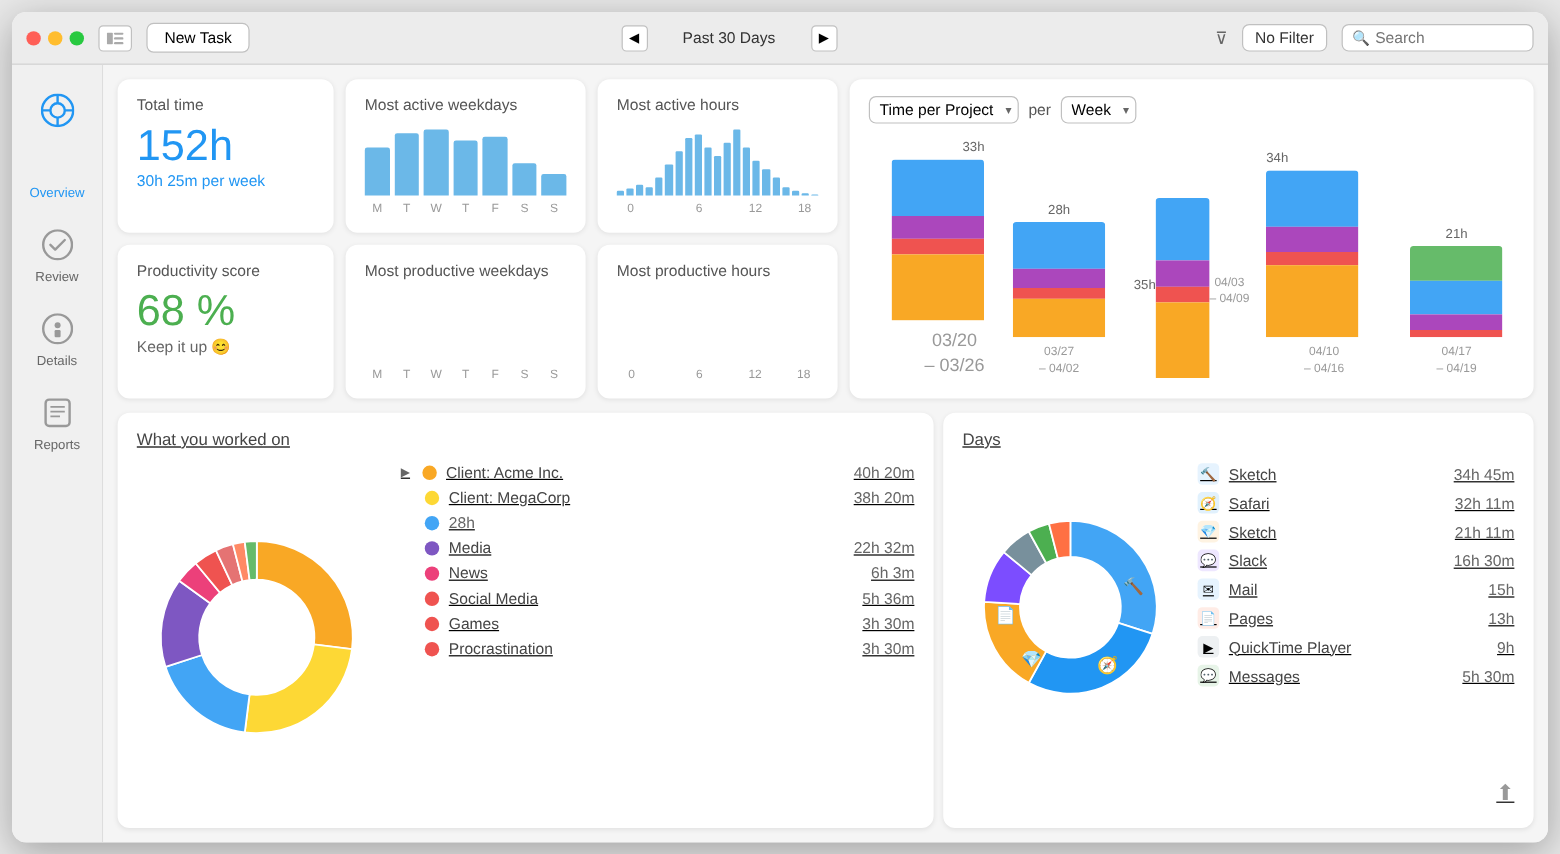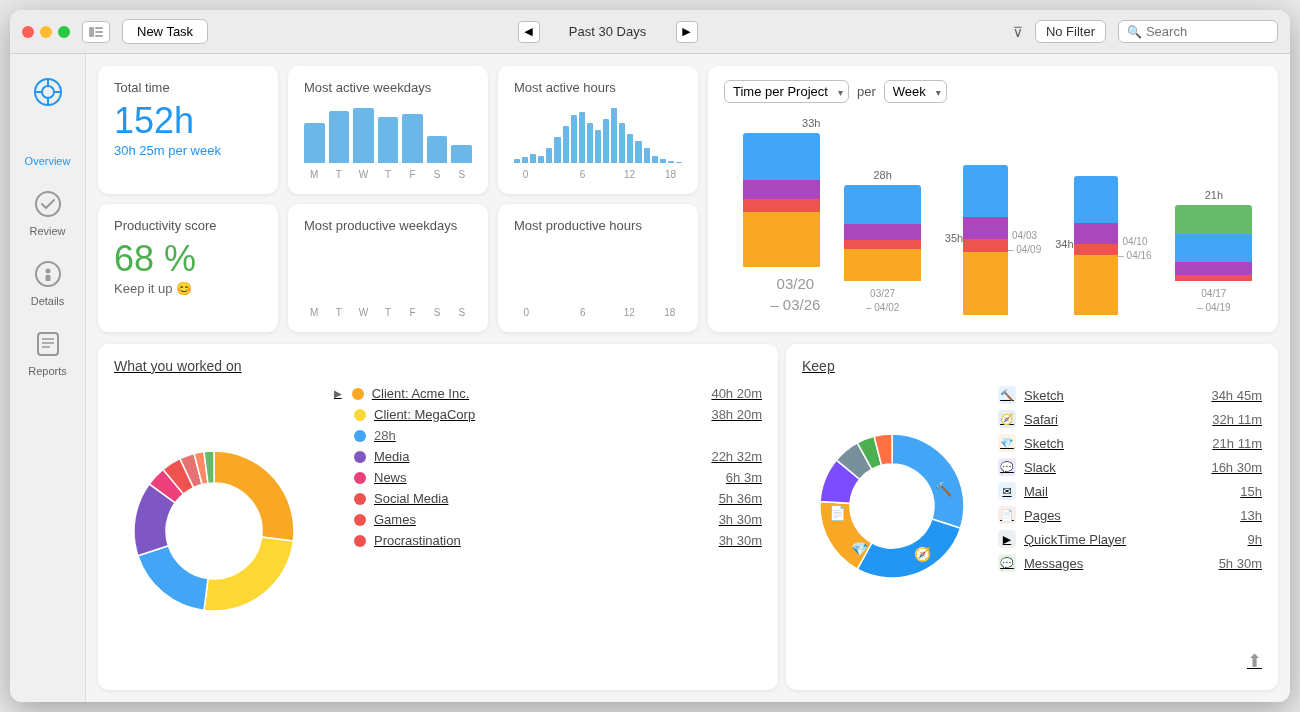--- a/index.html
+++ b/index.html
@@ -844,21 +844,21 @@
               <div style="display: flex; align-items: center; flex: 1 1 0%;">
                 <div style="font-size: 11px; color: rgb(102, 102, 102); margin-bottom: 4px;">35h</div>
                 <div style="width: 80%; height: 150px; display: flex; flex-direction: column-reverse; border-radius: 3px 3px 0px 0px; overflow: hidden;">
                   <div style="width: 100%; height: 63.1579px; background: rgb(249, 168, 37);"></div>
                   <div style="width: 100%; height: 12.6316px; background: rgb(239, 83, 80);"></div>
                   <div style="width: 100%; height: 22.1053px; background: rgb(171, 71, 188);"></div>
                   <div style="width: 100%; height: 52.1053px; background: rgb(66, 165, 245);"></div>
                 </div>
                 <div style="font-size: 10px; color: rgb(153, 153, 153); text-align: center; margin-top: 6px; line-height: 1.4; white-space: nowrap;">04/03<br>– 04/09</div>
               </div>
-              <div style="display: flex; flex-direction: row; align-items: center; flex: 1 1 0%; margin-top: 28px;">
+              <div style="display: flex; flex-direction: column; flex: 1 1 0%; margin-top: 28px;">
                 <div style="font-size: 11px; color: rgb(102, 102, 102); margin-bottom: 4px;">34h</div>
                 <div style="width: 80%; height: 138.947px; display: flex; flex-direction: column-reverse; border-radius: 3px 3px 0px 0px; overflow: hidden;">
                   <div style="width: 100%; height: 60px; background: rgb(249, 168, 37);"></div>
                   <div style="width: 100%; height: 11.0526px; background: rgb(239, 83, 80);"></div>
                   <div style="width: 100%; height: 20.5263px; background: rgb(171, 71, 188);"></div>
                   <div style="width: 100%; height: 47.3684px; background: rgb(66, 165, 245);"></div>
                 </div>
                 <div style="font-size: 10px; color: rgb(153, 153, 153); text-align: center; margin-top: 6px; line-height: 1.4; white-space: nowrap;">04/10<br>– 04/16</div>
               </div>
               <div style="display: flex; flex-direction: column; align-items: center; flex: 1 1 0%;">
@@ -939,21 +939,21 @@
                   <span style="width: 12px;"></span>
                   <div class="worked-dot" style="background: rgb(239, 83, 80);"></div>
                   <span class="worked-label">Procrastination</span>
                   <span class="worked-time">3h 30m</span>
                 </div>
               </div>
           </div>
         </div>
 
         <div class="apps-card">
-          <div class="apps-title">Keep</div>
+          <div class="apps-title">Days</div>
           <div class="apps-body">
             <div class="apps-donut" id="apps-donut">
                 <svg width="180" height="190" viewBox="0 0 180 190">
                   <path d="M90,13 A72,72 0 0 1 158.47606917325106,107.24922359499621 L129.94437368439645,97.97871376374779 A42,42 0 0 0 90,43 Z" fill="#42a5f5" stroke="white" stroke-width="1.5"></path>
                   <path d="M158.47606917325106,107.24922359499621 A72,72 0 0 1 55.31373546467649,148.09408096315818 L69.76634568772795,121.80488056184227 A42,42 0 0 0 129.94437368439645,97.97871376374779 Z" fill="#2196F3" stroke="white" stroke-width="1.5"></path>
                   <path d="M55.31373546467649,148.09408096315818 A72,72 0 0 1 18.142075553164446,80.4790825938894 L48.08287740601259,82.36279817976882 A42,42 0 0 0 69.76634568772795,121.80488056184227 Z" fill="#f9a825" stroke="white" stroke-width="1.5"></path>
                   <path d="M18.142075553164446,80.4790825938894 A72,72 0 0 1 34.52304652014319,39.10547273809432 L57.63844380341686,58.228192430555026 A42,42 0 0 0 48.08287740601259,82.36279817976882 Z" fill="#7c4dff" stroke="white" stroke-width="1.5"></path>
                   <path d="M34.52304652014319,39.10547273809432 A72,72 0 0 1 55.3137354646765,21.905919036841823 L69.76634568772796,48.19511943815773 A42,42 0 0 0 57.63844380341686,58.228192430555026 Z" fill="#78909c" stroke="white" stroke-width="1.5"></path>
                   <path d="M55.3137354646765,21.905919036841823 A72,72 0 0 1 72.09432812413048,15.262012398738548 L79.55502473907612,44.31950723259749 A42,42 0 0 0 69.76634568772796,48.19511943815773 Z" fill="#4caf50" stroke="white" stroke-width="1.5"></path>
                   <path d="M72.09432812413048,15.262012398738548 A72,72 0 0 1 90.00000000000006,13 L90.00000000000003,43 A42,42 0 0 0 79.55502473907612,44.31950723259749 Z" fill="#ff7043" stroke="white" stroke-width="1.5"></path>

